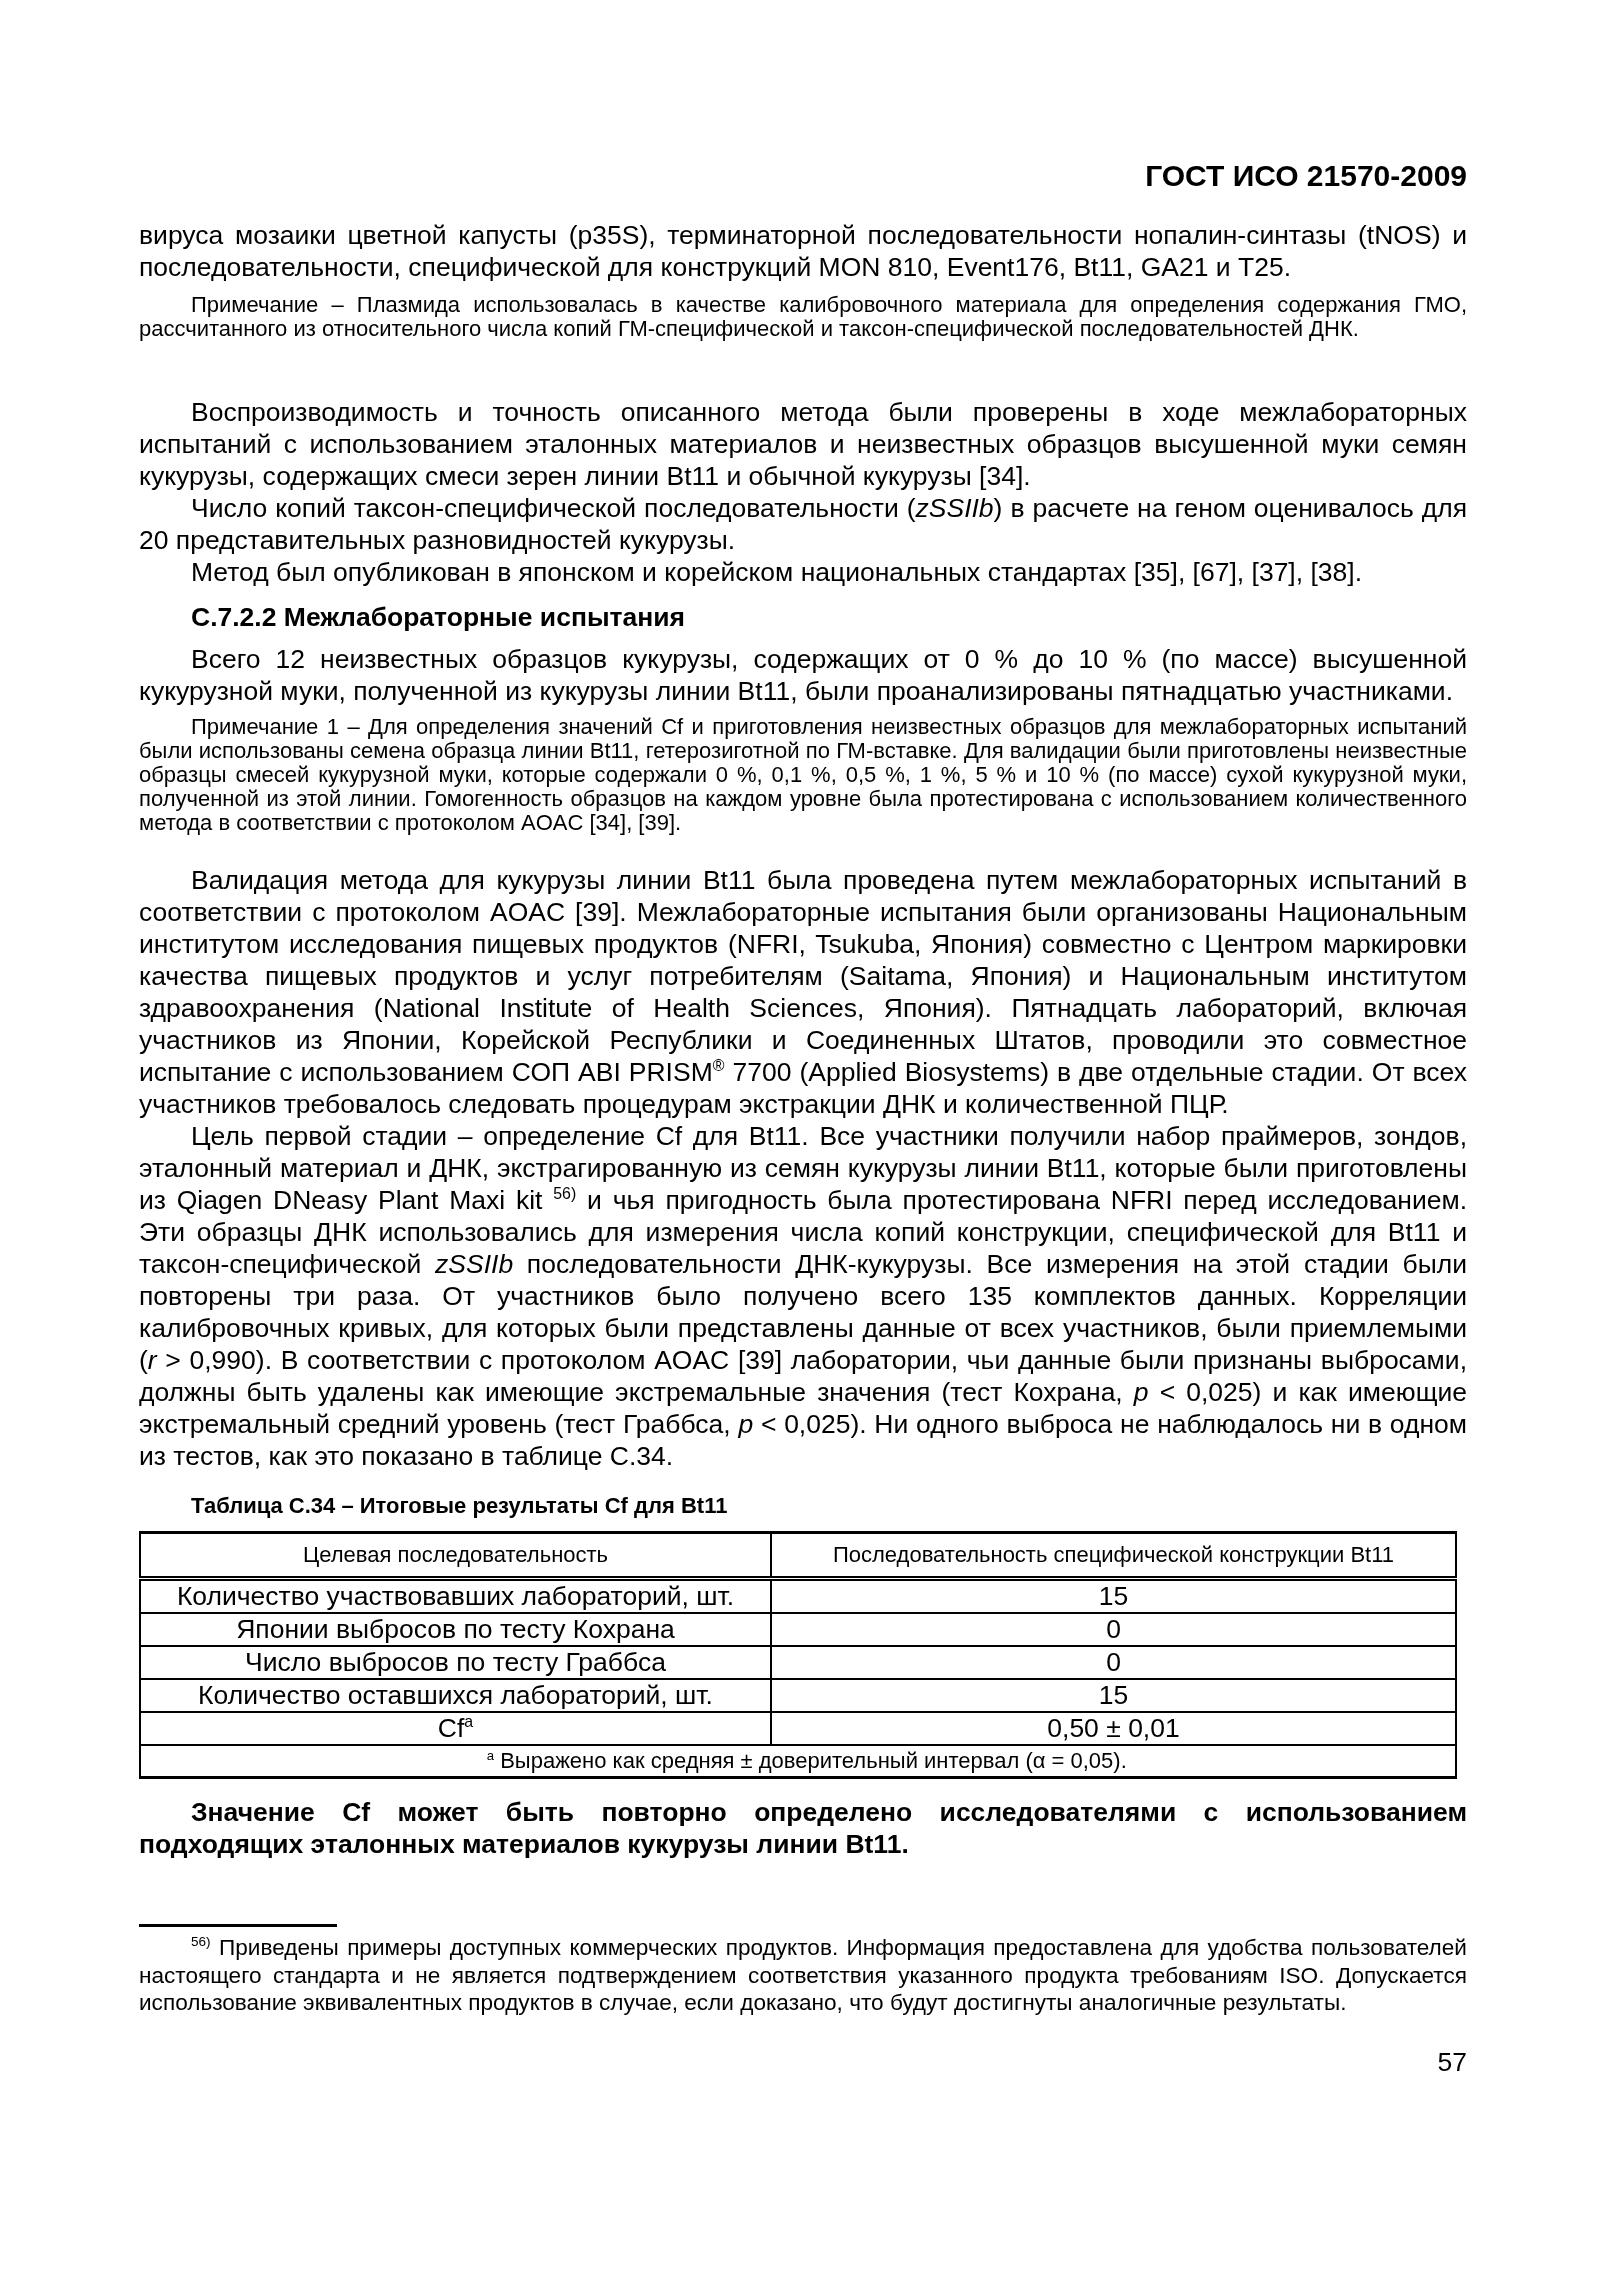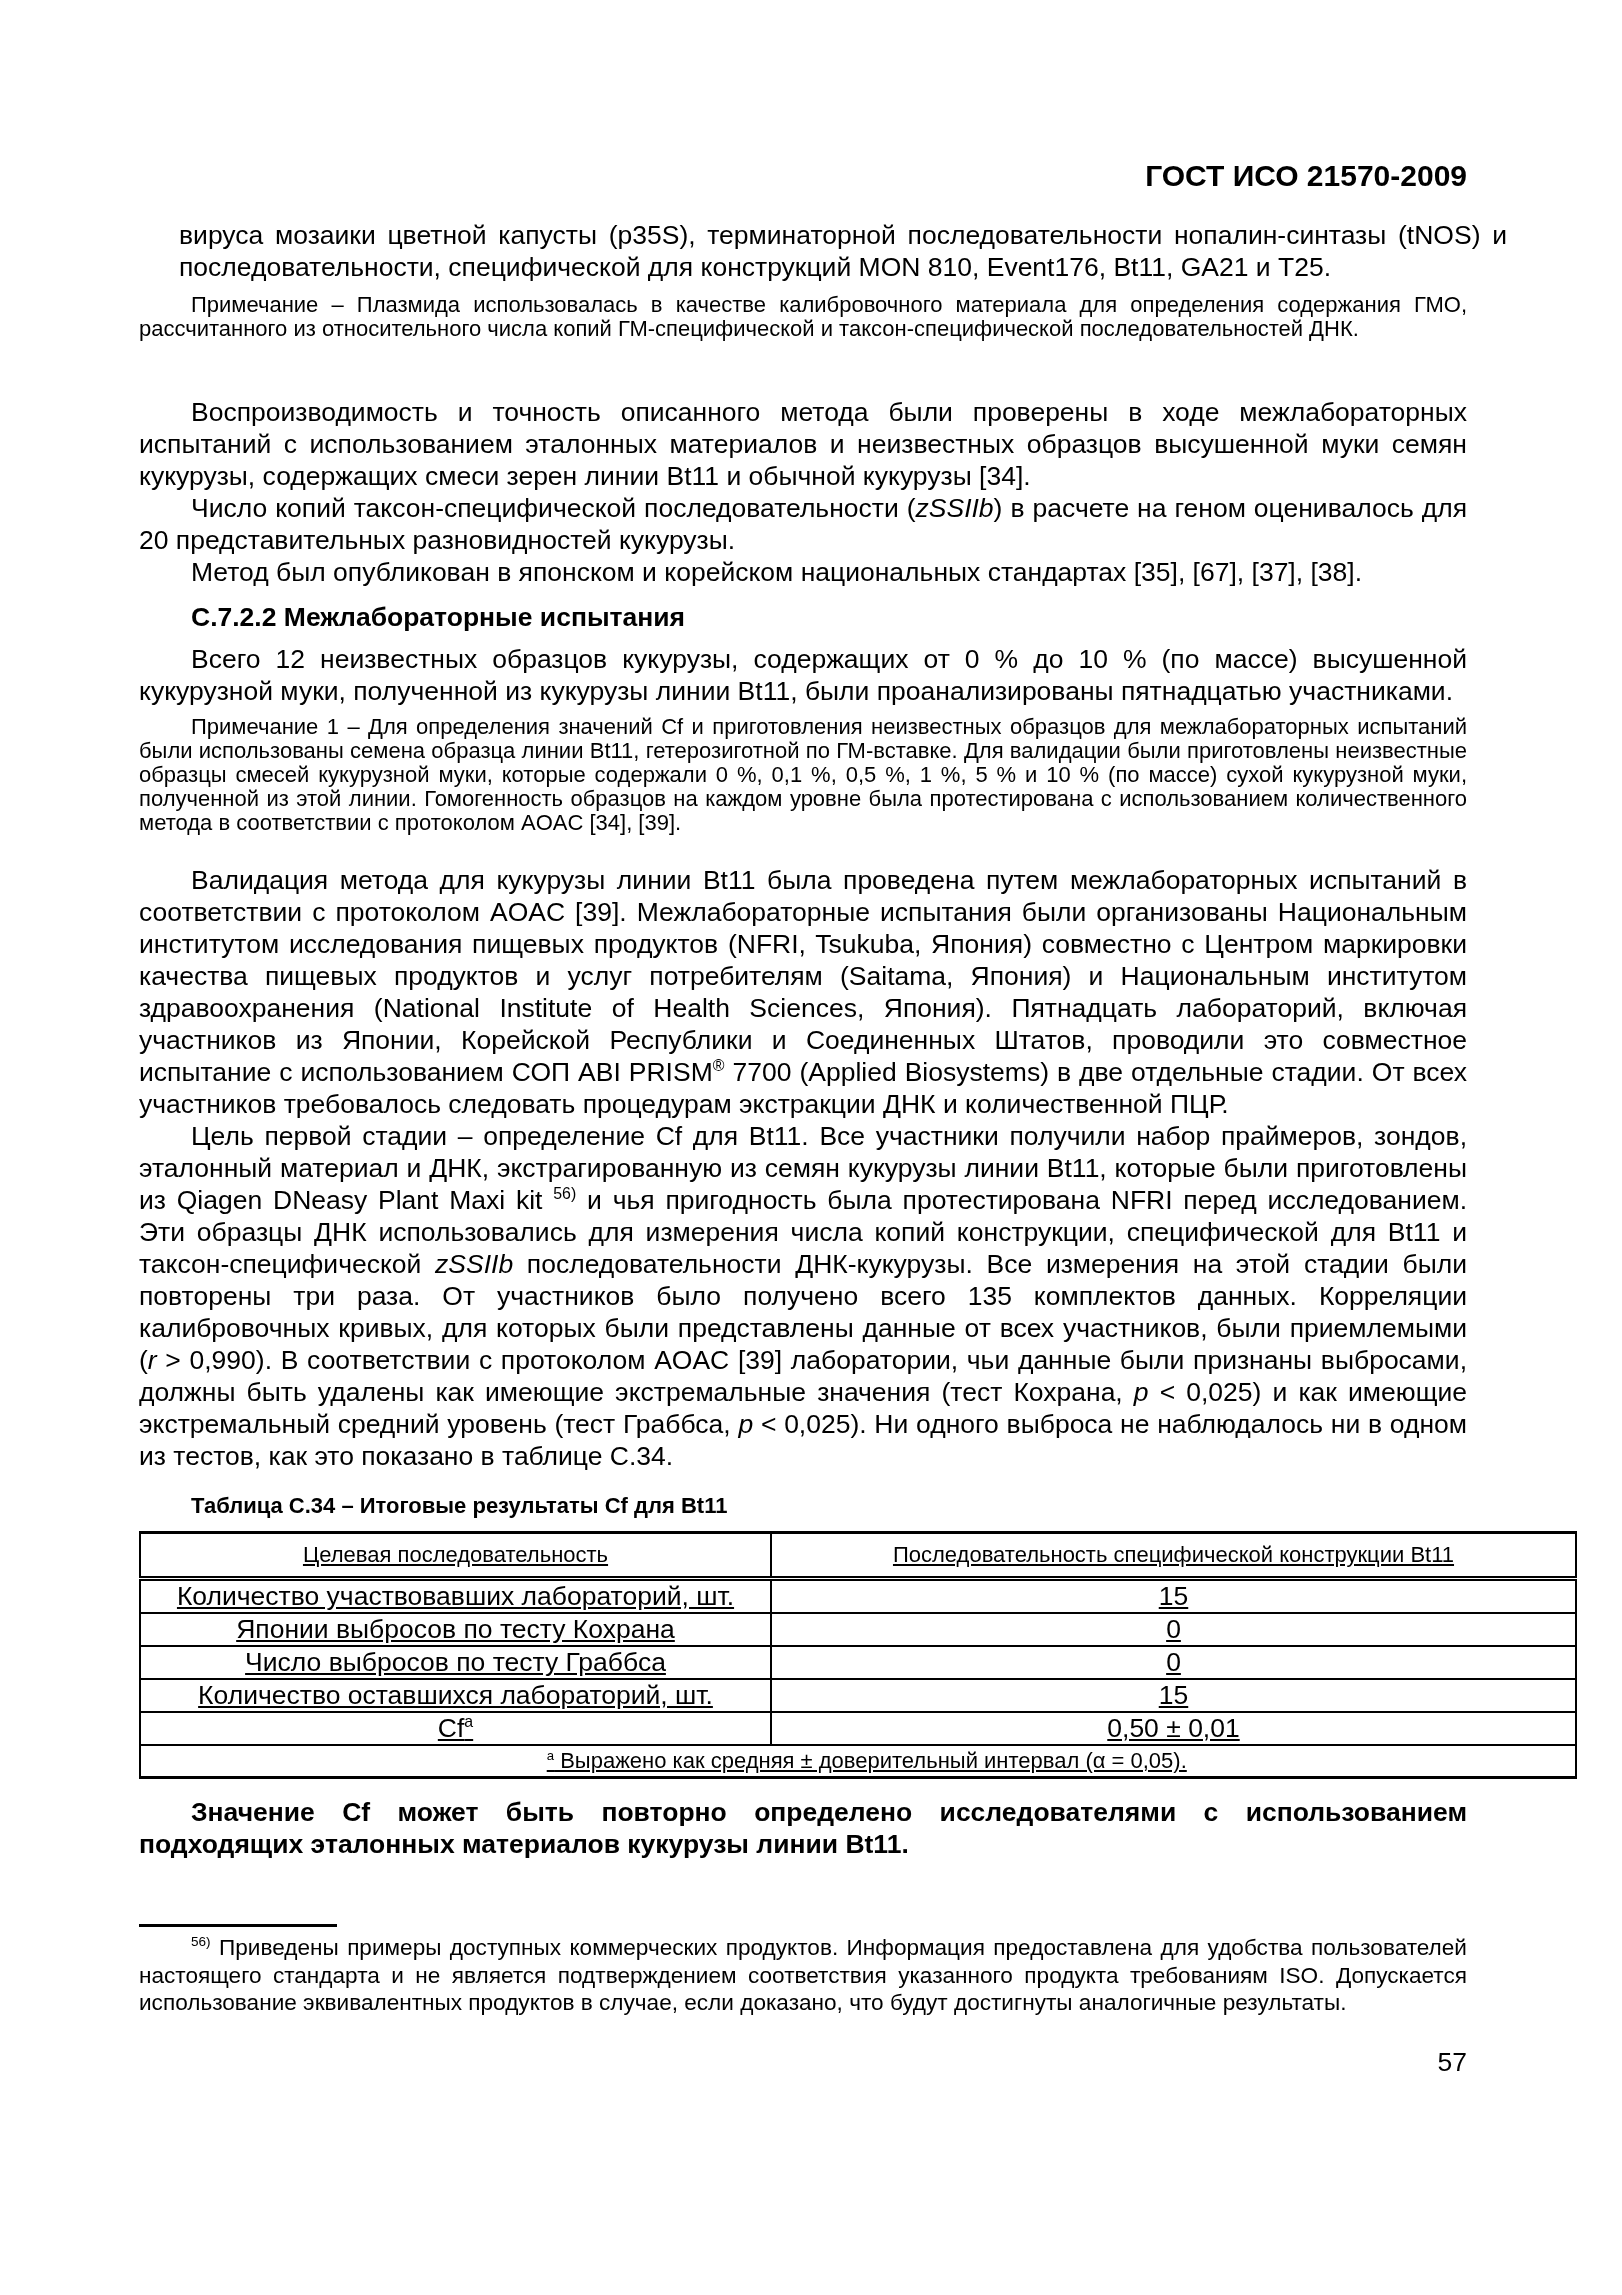--- a/index.html
+++ b/index.html
@@ -8,36 +8,36 @@
   .page { position: absolute; left: 139px; top: 0; width: 1328px; }
   .std-header { position: absolute; right: 0; top: 159px; font-weight: bold; font-size: 30px; letter-spacing: 0px; }
   .body-text { font-size: 26.5px; line-height: 32px; text-align: justify; margin: 0; }
   .note { font-size: 22px; line-height: 24px; text-align: justify; margin: 0; }
   .indent { text-indent: 52px; }
   .block { position: absolute; left: 0; width: 1328px; }
   .heading { font-weight: bold; font-size: 26.5px; padding-left: 52px; }
   .it { font-style: italic; }
   sup { font-size: 60%; line-height: 0; vertical-align: super; }
   .table-caption { font-weight: bold; font-size: 22px; padding-left: 52px; }
-  table.results { border-collapse: collapse; width: 1438px; table-layout: fixed; text-decoration: underline; }
+  table.results { border-collapse: collapse; width: 1318px; table-layout: fixed; }
   table.results td { border: 2.6px solid #000; border-left-width: 2px; border-right-width: 2px; padding: 0 6.5px; font-size: 26.5px; height: 31px; text-align: center; }
   table.results tr.head td { font-size: 22px; text-align: center; height: 42px; border-top-width: 3.3px; border-bottom: 5.9px double #000; }
   table.results td.val { text-align: center; }
   table.results td.foot { font-size: 22px; height: 30px; border-bottom-width: 3.3px; padding-left: 24px; }
   .fn-rule { position: absolute; left: 0; width: 198px; height: 2.6px; background: #000; }
   .page-number { position: absolute; right: 0; top: 2047px; font-size: 26.5px; }
 </style>
 </head>
 <body>
 
 <div class="page">
 
   <div class="std-header">ГОСТ ИСО 21570-2009</div>
 
-  <div class="block" style="top:219px;margin-left:40px;">
+  <div class="block" style="top:219px;">
     <p class="body-text">вируса мозаики цветной капусты (p35S), терминаторной последовательности нопалин-синтазы (tNOS) и последовательности, специфической для конструкций MON 810, Event176, Bt11, GA21 и T25.</p>
   </div>
 
   <div class="block" style="top:293px;">
     <p class="note indent">Примечание – Плазмида использовалась в качестве калибровочного материала для определения содержания ГМО, рассчитанного из относительного числа копий ГМ-специфической и таксон-специфической последовательностей ДНК.</p>
   </div>
 
   <div class="block" style="top:396px;">
     <p class="body-text indent">Воспроизводимость и точность описанного метода были проверены в ходе межлабораторных испытаний с использованием эталонных материалов и неизвестных образцов высушенной муки семян кукурузы, содержащих смеси зерен линии Bt11 и обычной кукурузы [34].</p>
     <p class="body-text indent"><span>Число копий таксон-специфической последовательности (</span><span class="it">zSSIIb</span><span>) в расчете на геном оценивалось для 20 представительных разновидностей кукурузы.</span></p>

